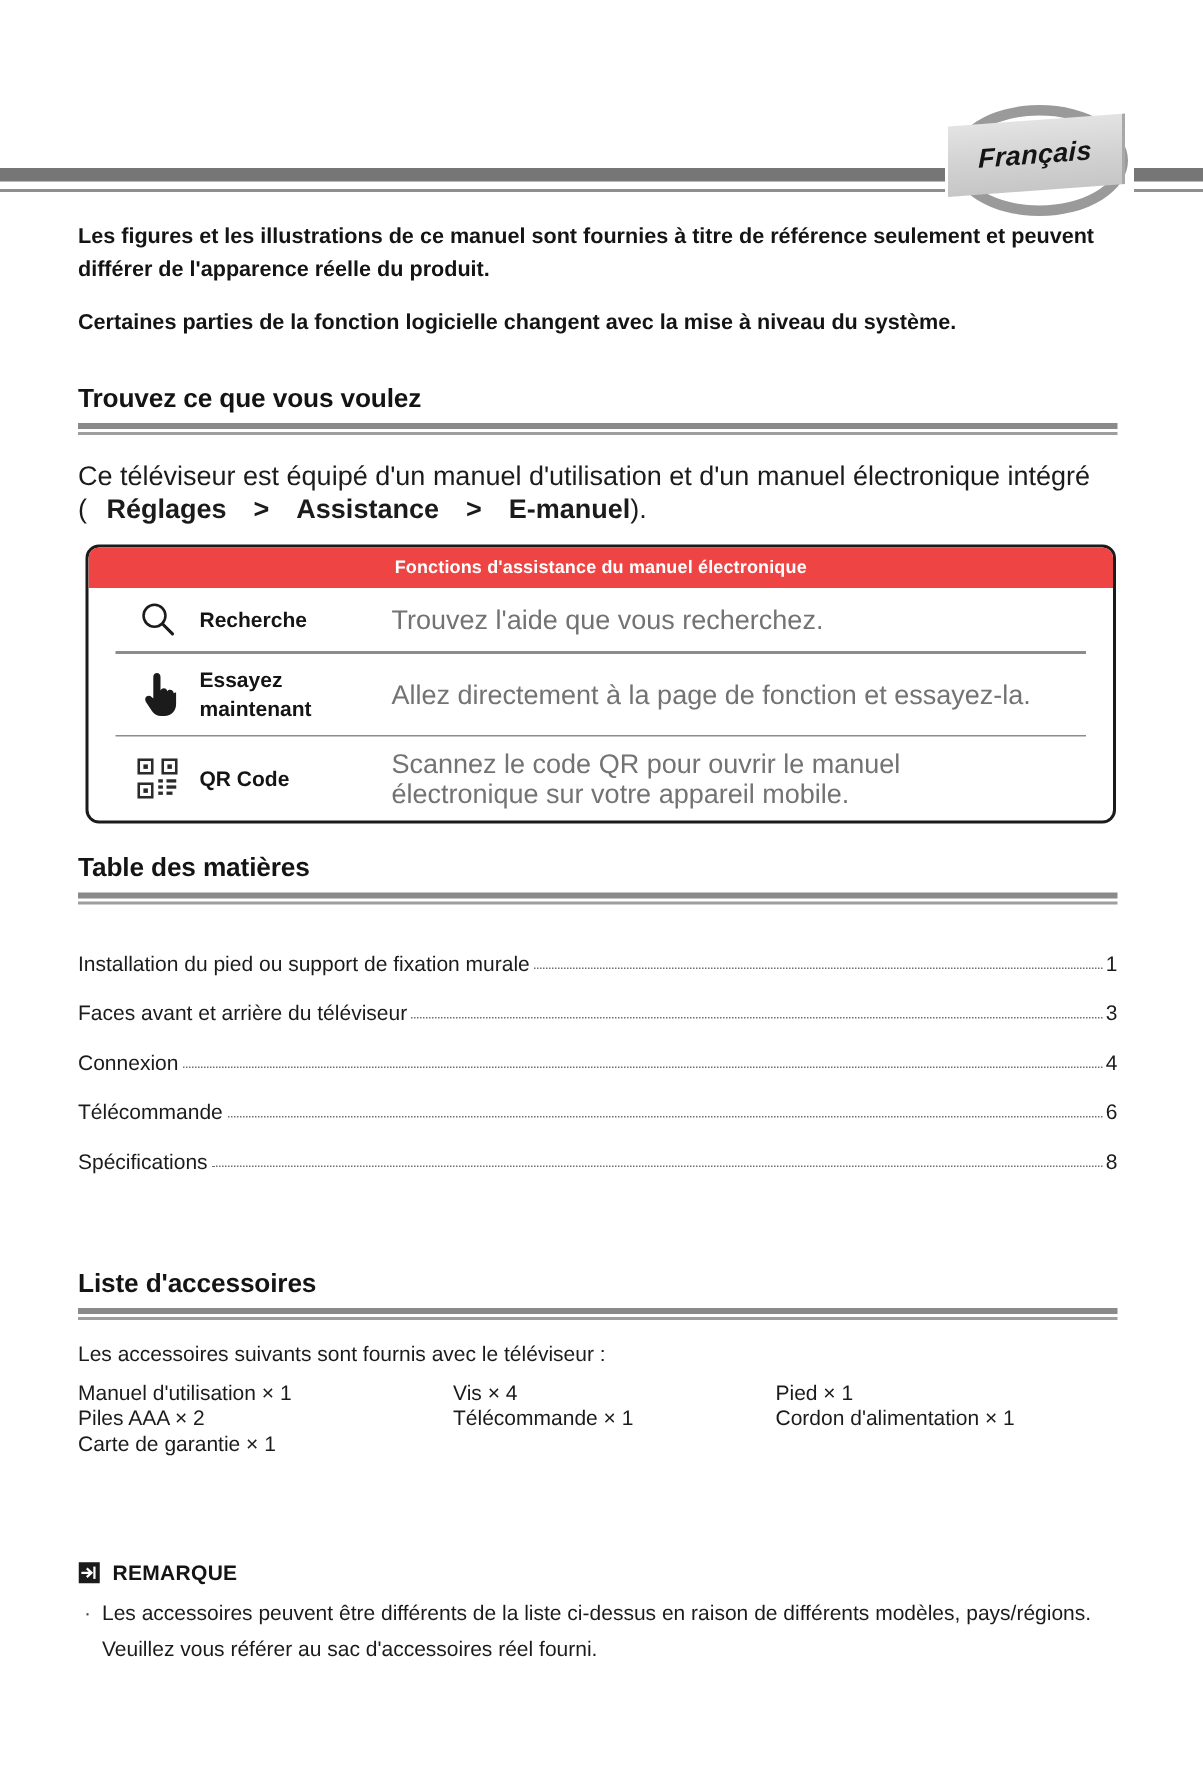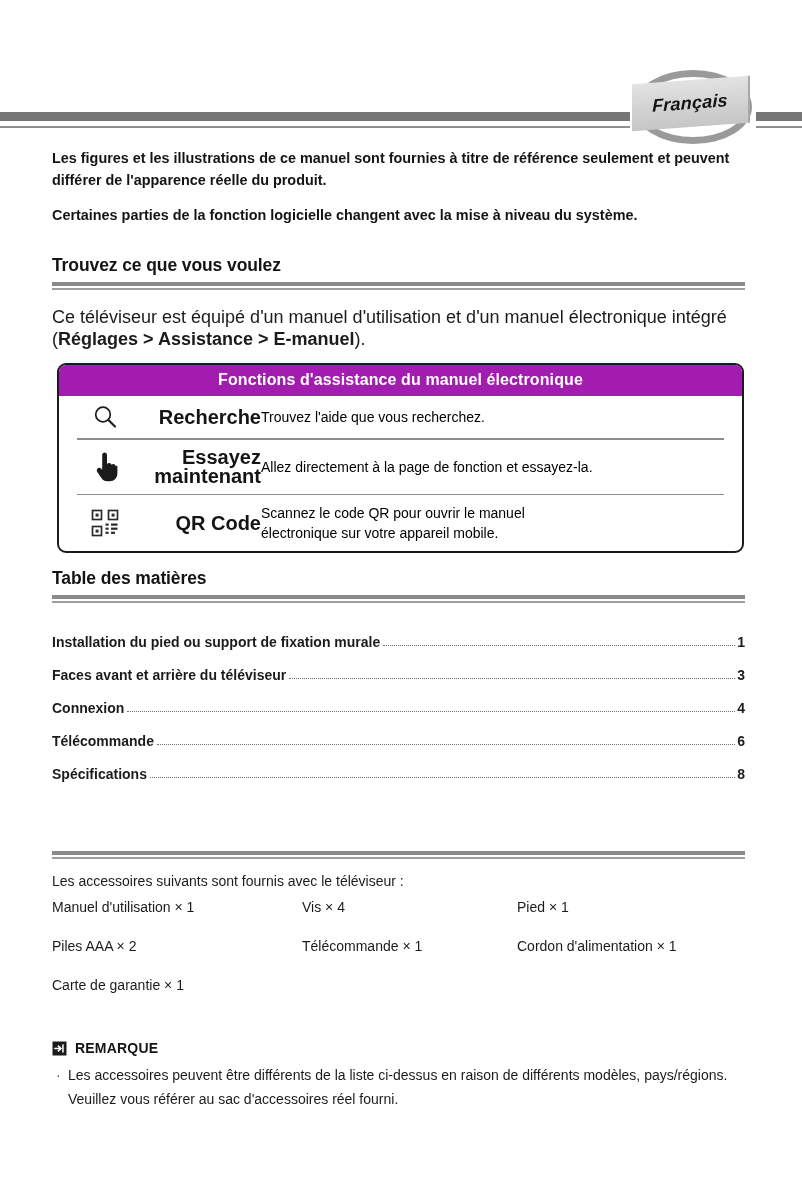--- a/index.html
+++ b/index.html
@@ -132,39 +132,39 @@
     left: 52px;
     top: 255px;
     width: 700px;
   }
   .find-body {
     margin-top: 16px;
     font-size: 18px;
     line-height: 22px;
     color: #1b1b1b;
   }
-  .find-body .b { font-weight: bold; }
+  .find-body .b { font-weight: bold; margin-left: 13px; }
 
   
   .feature-table {
     position: absolute;
     left: 57px;
     top: 363px;
     width: 687px;
     border: 2px solid #1b1b1b;
     border-radius: 9px;
     box-sizing: border-box;
     background: #fff;
     overflow: hidden;
   }
   .ft-head {
-    background: #a21caf;
+    background: #ef4444;
     color: #ffffff;
     text-align: center;
-    font-size: 16px;
+    font-size: 12px;
     font-weight: bold;
     padding: 6px 0 7px 0;
     letter-spacing: 0.1px;
   }
   .ft-row {
     display: flex;
     align-items: center;
     padding: 0 18px;
   }
   .ft-sep {
@@ -180,31 +180,30 @@
   .ft-icon {
     width: 56px;
     min-width: 56px;
     display: flex;
     align-items: center;
     justify-content: center;
   }
   .ft-name {
     width: 128px;
     min-width: 128px;
-    font-size: 20px;
+    font-size: 14px;
     font-weight: bold;
     line-height: 19px;
     color: #141414;
-    text-align: right;
   }
   .ft-desc {
     flex: 1;
-    font-size: 14px;
+    font-size: 18px;
     line-height: 20px;
-    color: #000000;
+    color: #737373;
   }
   .row-search  .ft-cells { height: 42px; }
   .row-try     .ft-cells { height: 54px; }
   .row-qr      .ft-cells { height: 56px; }
 
   
   .sec-toc {
     position: absolute;
     left: 52px;
     top: 568px;
@@ -213,21 +212,20 @@
   .toc-list {
     margin-top: 14px;
   }
   .toc-item {
     display: flex;
     align-items: flex-end;
     font-size: 14px;
     color: #1b1b1b;
     height: 33px;
     width: 693px;
-    font-weight: bold;
   }
   .toc-label { white-space: nowrap; }
   .toc-dots {
     flex: 1;
     margin: 0 1px 4px 3px;
     border-bottom: 1.6px dotted #6f6f6f;
     height: 1px;
   }
   .toc-page { white-space: nowrap; padding-left: 1px; }
 
@@ -240,21 +238,21 @@
   }
   .acc-lead {
     margin-top: 14px;
     font-size: 14px;
     color: #1b1b1b;
   }
   .acc-grid {
     margin-top: 10px;
     display: grid;
     grid-template-columns: 250px 215px 1fr;
-    row-gap: 23px;
+    row-gap: 1px;
     font-size: 14px;
     color: #1b1b1b;
   }
 
   
   .sec-note {
     position: absolute;
     left: 52px;
     top: 1040px;
     width: 700px;
@@ -413,20 +411,21 @@
     </div>
     <div class="toc-item">
       <span class="toc-label">Spécifications</span>
       <span class="toc-dots"></span>
       <span class="toc-page">8</span>
     </div>
   </div>
 </div>
 
 <div class="sec-acc">
+  <div class="section-title">Liste d'accessoires</div>
   <div class="double-rule">
     <div class="a"></div>
       <div class="b"></div>
   </div>
   <div class="acc-lead">Les accessoires suivants sont fournis avec le téléviseur :</div>
   <div class="acc-grid">
     <div>Manuel d'utilisation × 1</div>
     <div>Vis × 4</div>
     <div>Pied × 1</div>
     <div>Piles AAA × 2</div>

